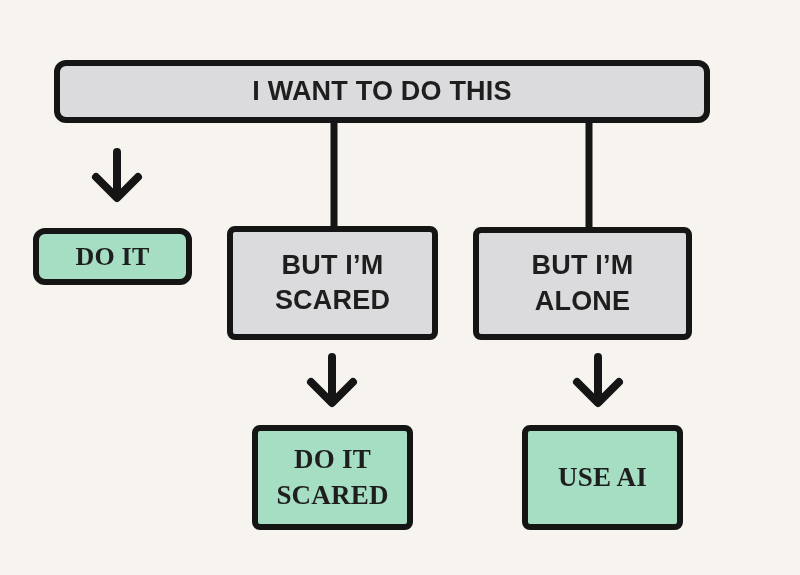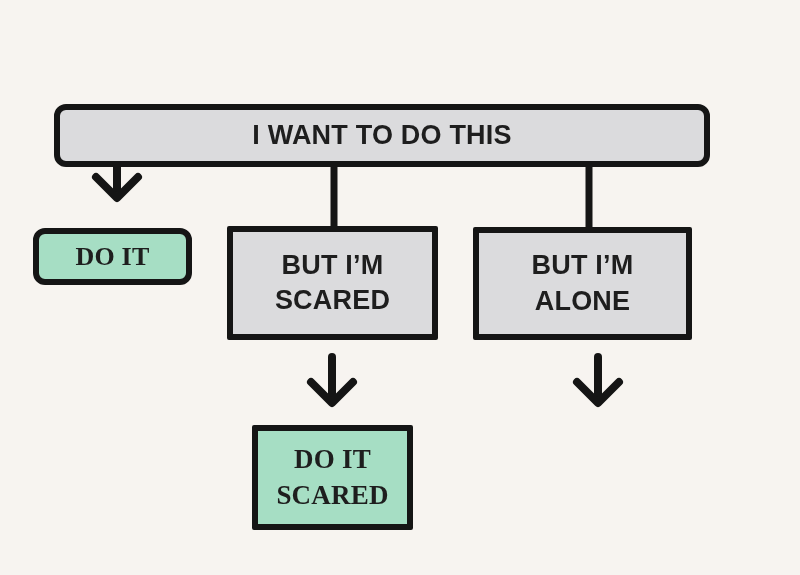--- a/index.html
+++ b/index.html
@@ -31,32 +31,32 @@
   }
   .connectors .line { stroke-width: 7; stroke-linecap: butt; }
   .connectors .arrow { stroke-width: 8; }
   .node {
     position: absolute;
     box-sizing: border-box;
     display: flex;
     align-items: center;
     justify-content: center;
     border: 6px solid var(--outline);
-    border-radius: 2px;
+    border-radius: 8px;
     font-weight: 700;
     font-size: 27px;
     line-height: 1.3;
     letter-spacing: 0.2px;
     color: var(--text);
     text-align: center;
     white-space: pre-line;
   }
   .node.gray  { background: var(--gray); }
   .node.green { background: var(--green); font-family: Liberation Serif, serif; }
-  .node.root  { border-radius: 12px; margin-top: 44px; }
+  .node.root  { border-radius: 12px; }
   .node.small { font-size: 26px; border-radius: 12px; }
 </style>
 </head>
 <body>
 
 <div class="stage">
 
   <svg class="connectors" width="800" height="575" viewBox="0 0 800 575" aria-hidden="true">
 
     <path class="line" d="M334 120 V232"></path>
@@ -84,14 +84,15 @@
 
   <div class="node gray" style="left:227px; top:226px; width:211px; height:114px;">BUT I’M
 SCARED</div>
 
   <div class="node gray" style="left:473px; top:227px; width:219px; height:113px;">BUT I’M
 ALONE</div>
 
   <div class="node green" style="left:252px; top:425px; width:161px; height:105px;">DO IT
 SCARED</div>
 
+  <div class="node green" style="left:522px; top:425px; width:161px; height:105px;">USE AI</div>
 
 </div>
 
 </body></html>

